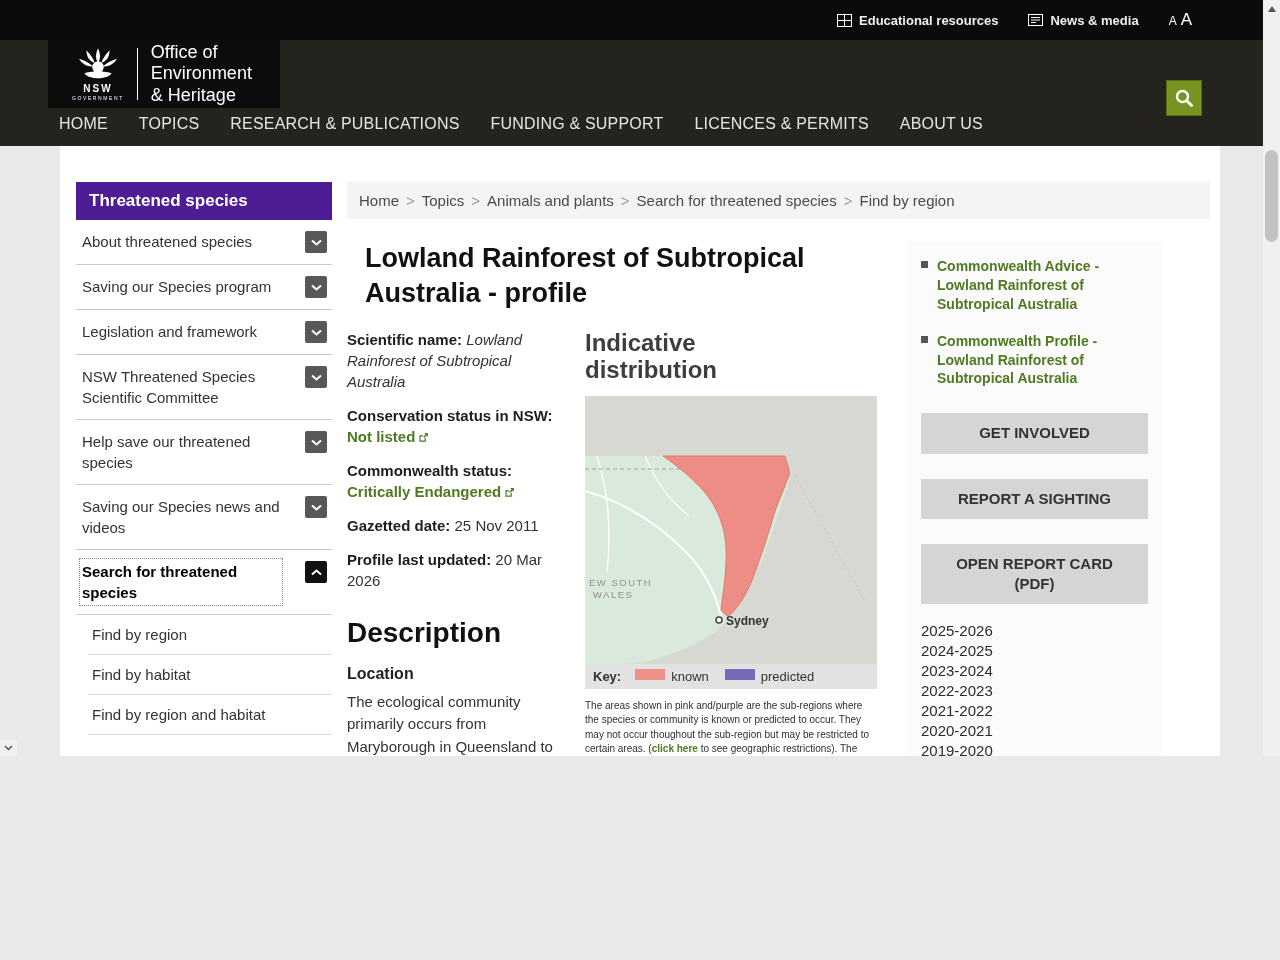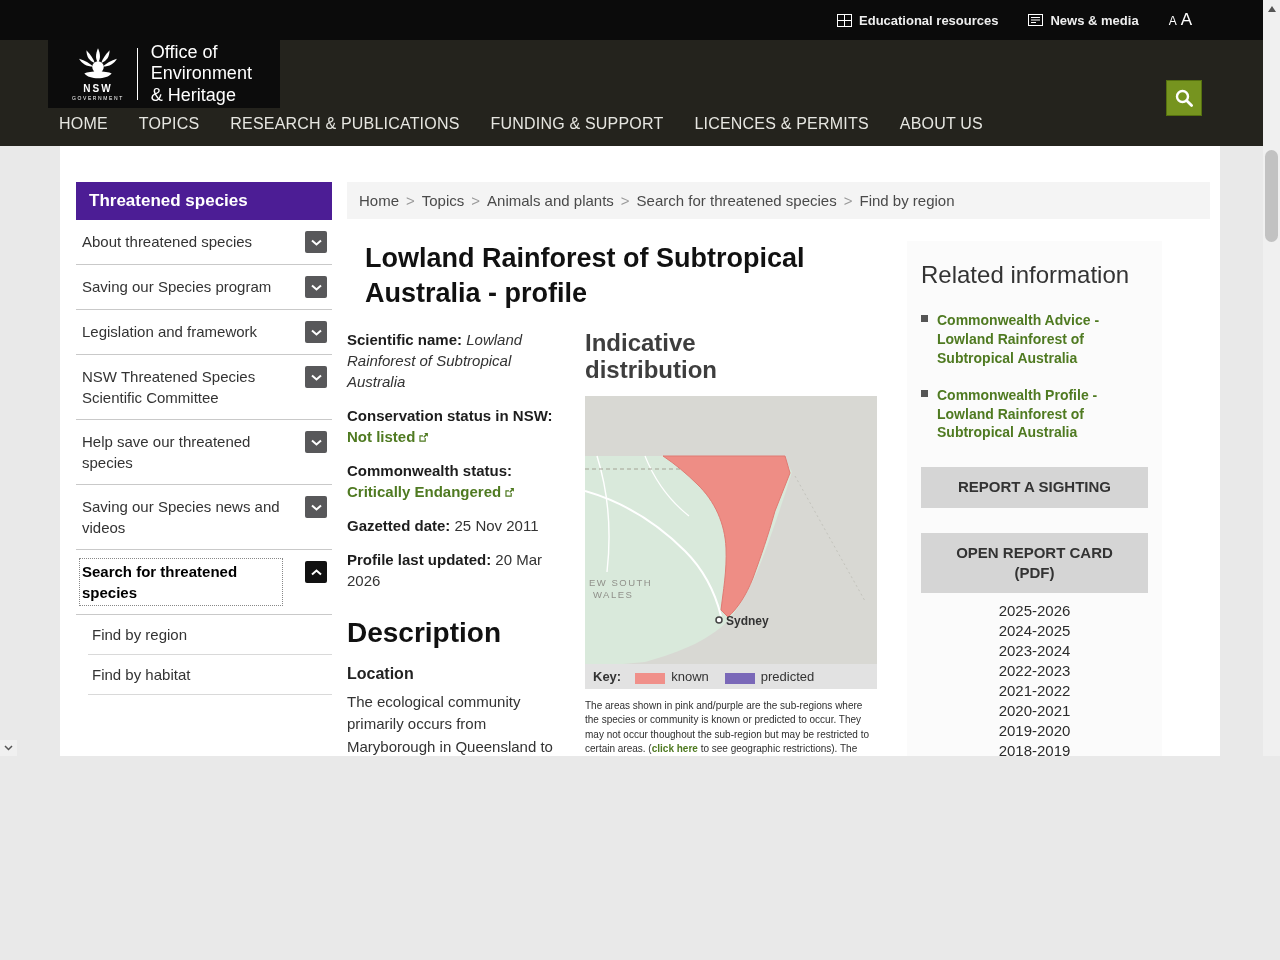--- a/index.html
+++ b/index.html
@@ -48,21 +48,21 @@
   .breadcrumb .sep { color:#999; margin:0 7px; }
 
   .content-row { display:flex; align-items:flex-start; }
   .article { width:530px; flex:none; }
   .article h1 { font-size:27px; color:#111; line-height:1.29; margin:0 18px 18px; font-weight:bold; }
 
   
   .map-col { float:right; width:292px; margin:0 0 10px 12px; }
   .map-col h2 { font-size:24px; font-weight:bold; color:#3e3e3e; line-height:1.15; margin:0 0 12px; width:170px; }
   .map-svg { display:block; width:292px; height:268px; }
-  .map-key { display:flex; align-items:flex-end; background:#e2e2e2; padding:5px 8px; font-size:13px; color:#333; }
+  .map-key { display:flex; align-items:flex-start; background:#e2e2e2; padding:5px 8px; font-size:13px; color:#333; }
   .map-key .klabel { font-weight:bold; margin-right:14px; }
   .swatch { width:30px; height:11px; display:inline-block; margin-right:6px; }
   .swatch.known { background:#f0908a; }
   .swatch.predicted { background:#7a68b8; margin-left:16px; }
   .map-caption { font-size:10px; color:#2f2f2f; line-height:1.45; margin-top:10px; }
   .map-caption a { color:#4f7a21; font-weight:bold; text-decoration:none; cursor:pointer; }
 
   
   .fields { font-size:15px; color:#333; }
   .field { margin-bottom:13px; line-height:1.4; }
@@ -75,21 +75,21 @@
   .loc-h3 { font-size:16px; font-weight:bold; color:#222; margin:0 0 8px; }
   .body-text { font-size:15px; line-height:1.5; color:#333; }
 
   
   .related { width:255px; flex:none; margin-left:30px; background:#fbfbfb; padding:16px 14px 24px; }
   .related h2 { font-size:24px; font-weight:400; color:#333; margin:4px 0 22px; }
   .rel-link { display:flex; gap:9px; margin-bottom:18px; }
   .rel-link .bullet { width:7px; height:7px; background:#555; margin-top:4px; flex:none; }
   .rel-link a { color:#4f7a21; font-weight:bold; font-size:14px; line-height:1.35; text-decoration:none; cursor:pointer; }
   .rel-btn { display:block; width:100%; background:#d5d5d5; border:0; color:#333; font-weight:bold; font-size:15px; font-family:"Liberation Sans", sans-serif; padding:10px 26px; margin-top:25px; cursor:pointer; line-height:1.35; text-align:center; }
-  .years { margin-top:7px; text-align:center; }
+  .years { margin-top:16px; }
   .years a { display:block; color:#2b2b2b; font-size:15px; text-decoration:none; padding:1.5px 0; cursor:pointer; }
 
   
   .vscroll { position:absolute; right:0; top:0; width:17px; height:960px; background:#f0f0f0; z-index:60; }
   .vs-btn { position:absolute; left:0; width:17px; height:17px; display:flex; align-items:center; justify-content:center; cursor:pointer; }
   .vs-btn.up { top:0; }
   .vs-btn.down { bottom:0; }
   .tri-up { width:0; height:0; border-left:4px solid transparent; border-right:4px solid transparent; border-bottom:6px solid #555; }
   .tri-down { width:0; height:0; border-left:4px solid transparent; border-right:4px solid transparent; border-top:6px solid #555; }
   .vs-thumb { position:absolute; left:2px; top:150px; width:13px; height:92px; background:#c2c2c2; border-radius:7px; cursor:pointer; }
@@ -221,20 +221,21 @@
         <span class="lbl">Search for threatened species</span>
         <span class="chev">
             <svg width="11" height="7" viewBox="0 0 11 7">
               <polyline points="1,5.5 5.5,1.5 10,5.5" fill="none" stroke="#fff" stroke-width="2"></polyline>
             </svg>
           </span>
       </div>
       <div class="side-sub">
         <a>Find by region</a>
         <a>Find by habitat</a>
+        <a>Find by region and habitat</a>
       </div>
     </aside>
 
     <div class="main">
 
       <div class="breadcrumb">
         <a>Home</a><span class="sep">&gt;</span><a>Topics</a><span class="sep">&gt;</span><a>Animals and plants</a><span class="sep">&gt;</span><a>Search for threatened species</a><span class="sep">&gt;</span><span>Find by region</span>
       </div>
 
       <div class="content-row">
@@ -296,29 +297,29 @@
               <span>20 Mar 2026</span>
             </div>
           </div>
 
           <h2 class="desc-h2">Description</h2>
           <h3 class="loc-h3">Location</h3>
           <p class="body-text">The ecological community primarily occurs from Maryborough in Queensland to the Clarence River (near Grafton) in New South Wales (NSW). The ecological community also includes isolated areas between the Clarence River and Hunter River such as the Bellinger and Hastings valleys. The ecological community occurs in the following Interim Biogeographic Regionalisation for Australia Version 6.1 (IBRA) Bioregions: South Eastern Queensland Bioregion and NSW North Coast Bioregion.</p>
         </article>
 
         <aside class="related">
-          <h2>Related information</h2>
           <div class="rel-link">
             <span class="bullet"></span>
             <a>Commonwealth Advice - Lowland Rainforest of Subtropical Australia</a>
           </div>
           <div class="rel-link">
             <span class="bullet"></span>
             <a>Commonwealth Profile - Lowland Rainforest of Subtropical Australia</a>
           </div>
+          <button class="rel-btn">GET INVOLVED</button>
           <button class="rel-btn">REPORT A SIGHTING</button>
           <button class="rel-btn">OPEN REPORT CARD (PDF)</button>
           <div class="years">
             <a>2025-2026</a>
             <a>2024-2025</a>
             <a>2023-2024</a>
             <a>2022-2023</a>
             <a>2021-2022</a>
             <a>2020-2021</a>
             <a>2019-2020</a>

